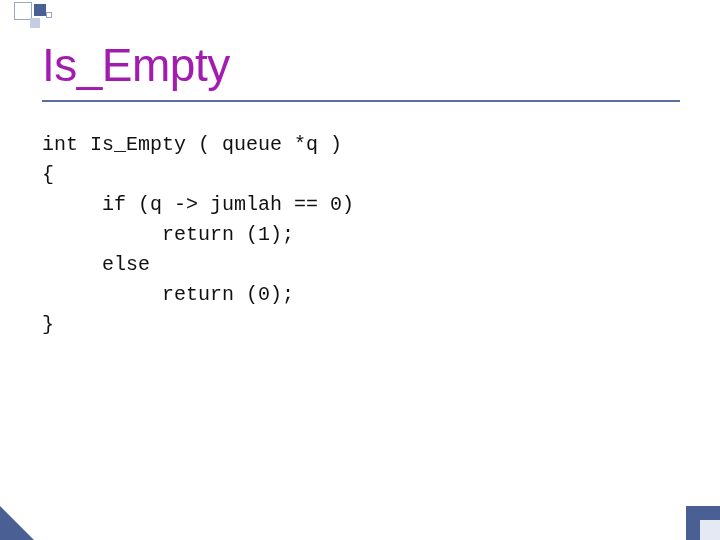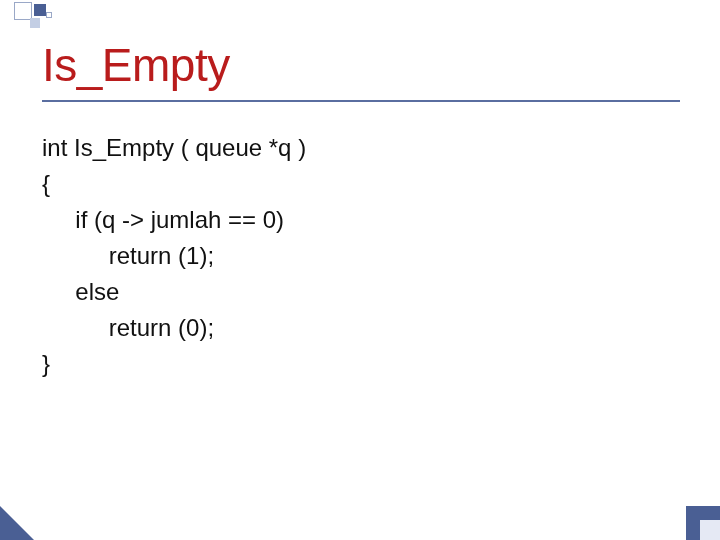--- a/index.html
+++ b/index.html
@@ -34,38 +34,38 @@
     background: #4a5f94;
   }
   .accent-fill-mid {
     background: #c3cee4;
   }
   .title {
     position: absolute;
     top: 38px;
     left: 42px;
     font-size: 46px;
-    color: #b91c1c;
+    color: #a21caf;
     font-weight: 400;
     letter-spacing: -0.5px;
   }
   .rule {
     position: absolute;
     left: 42px;
     right: 40px;
     top: 100px;
     height: 0;
     border-top: 2px solid #5a6ea0;
   }
   .code {
     position: absolute;
     top: 130px;
     left: 42px;
-    font-family: Liberation Sans, sans-serif;
-    font-size: 24px;
+    font-family: Liberation Mono, monospace;
+    font-size: 20px;
     line-height: 1.5;
     color: #111;
     white-space: pre;
   }
   .corner-bl {
     position: absolute;
     left: 0;
     bottom: 0;
     width: 0;
     height: 0;

